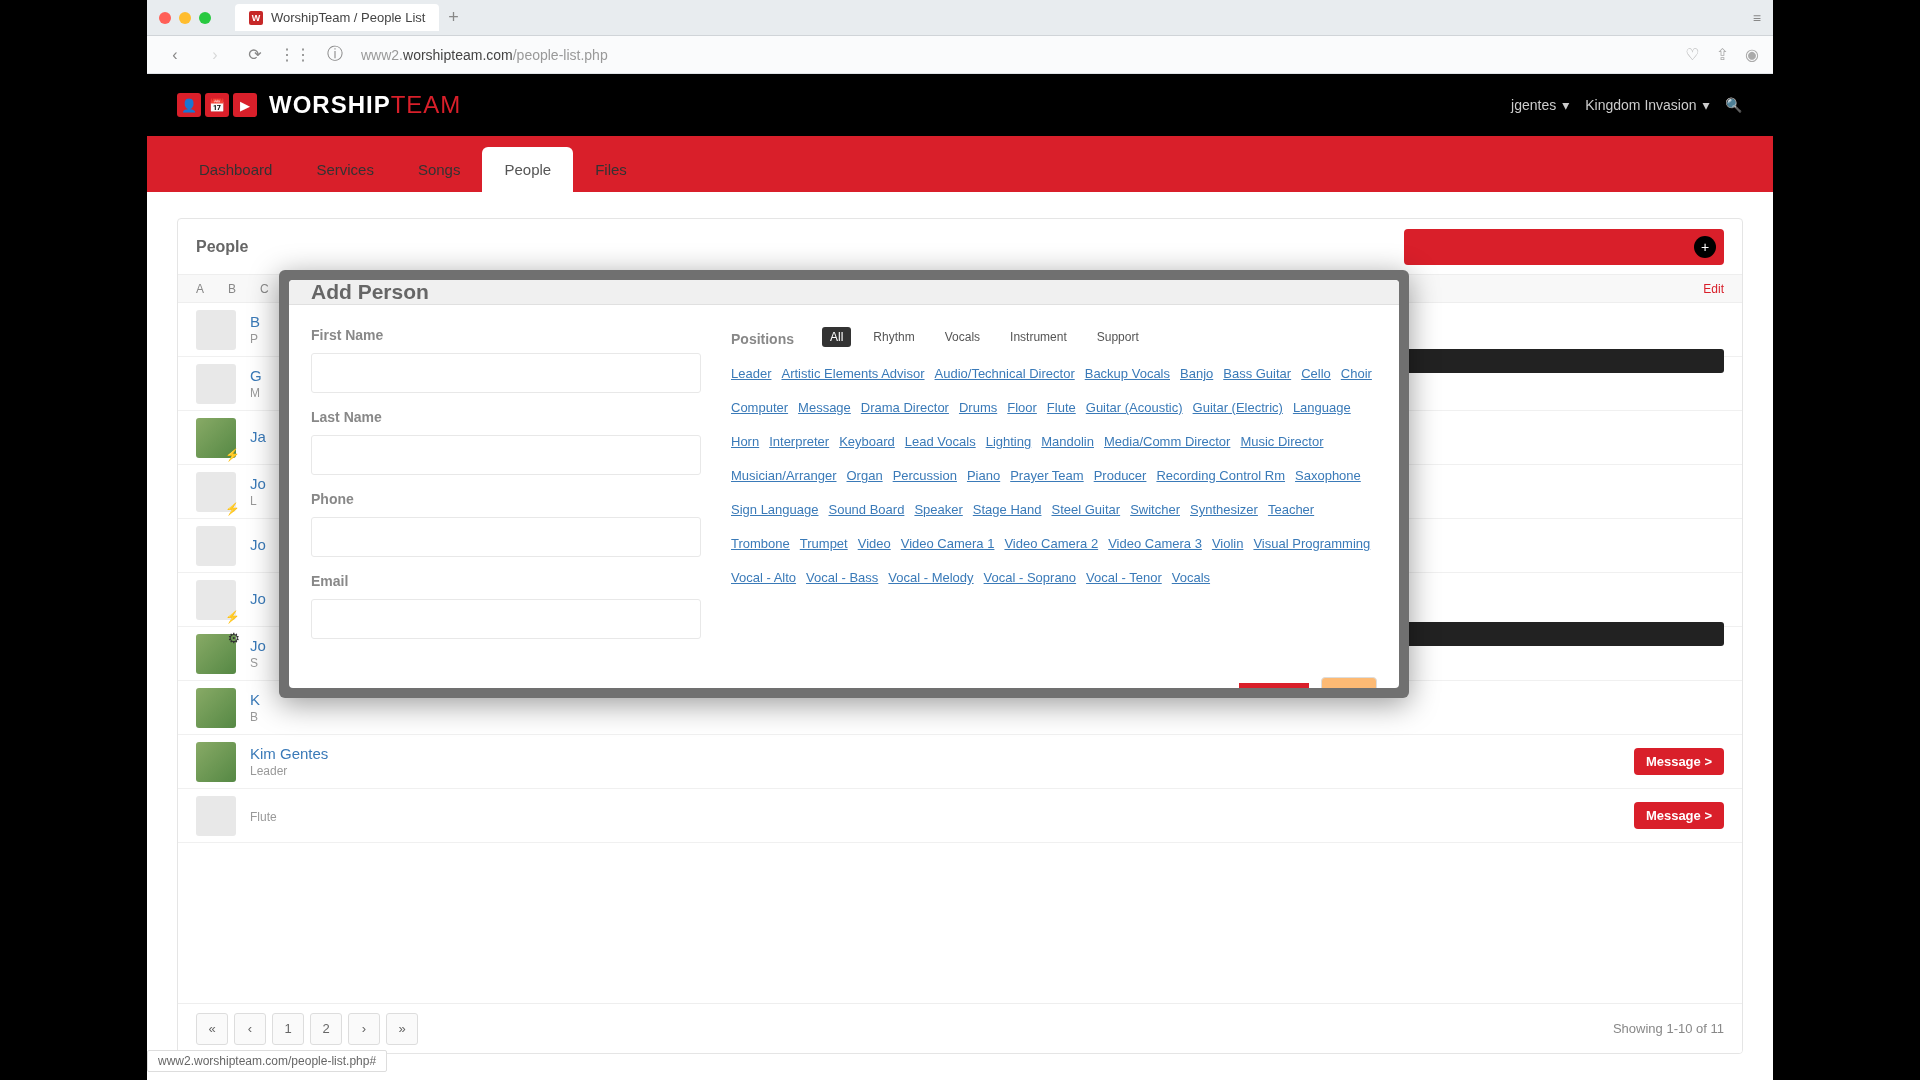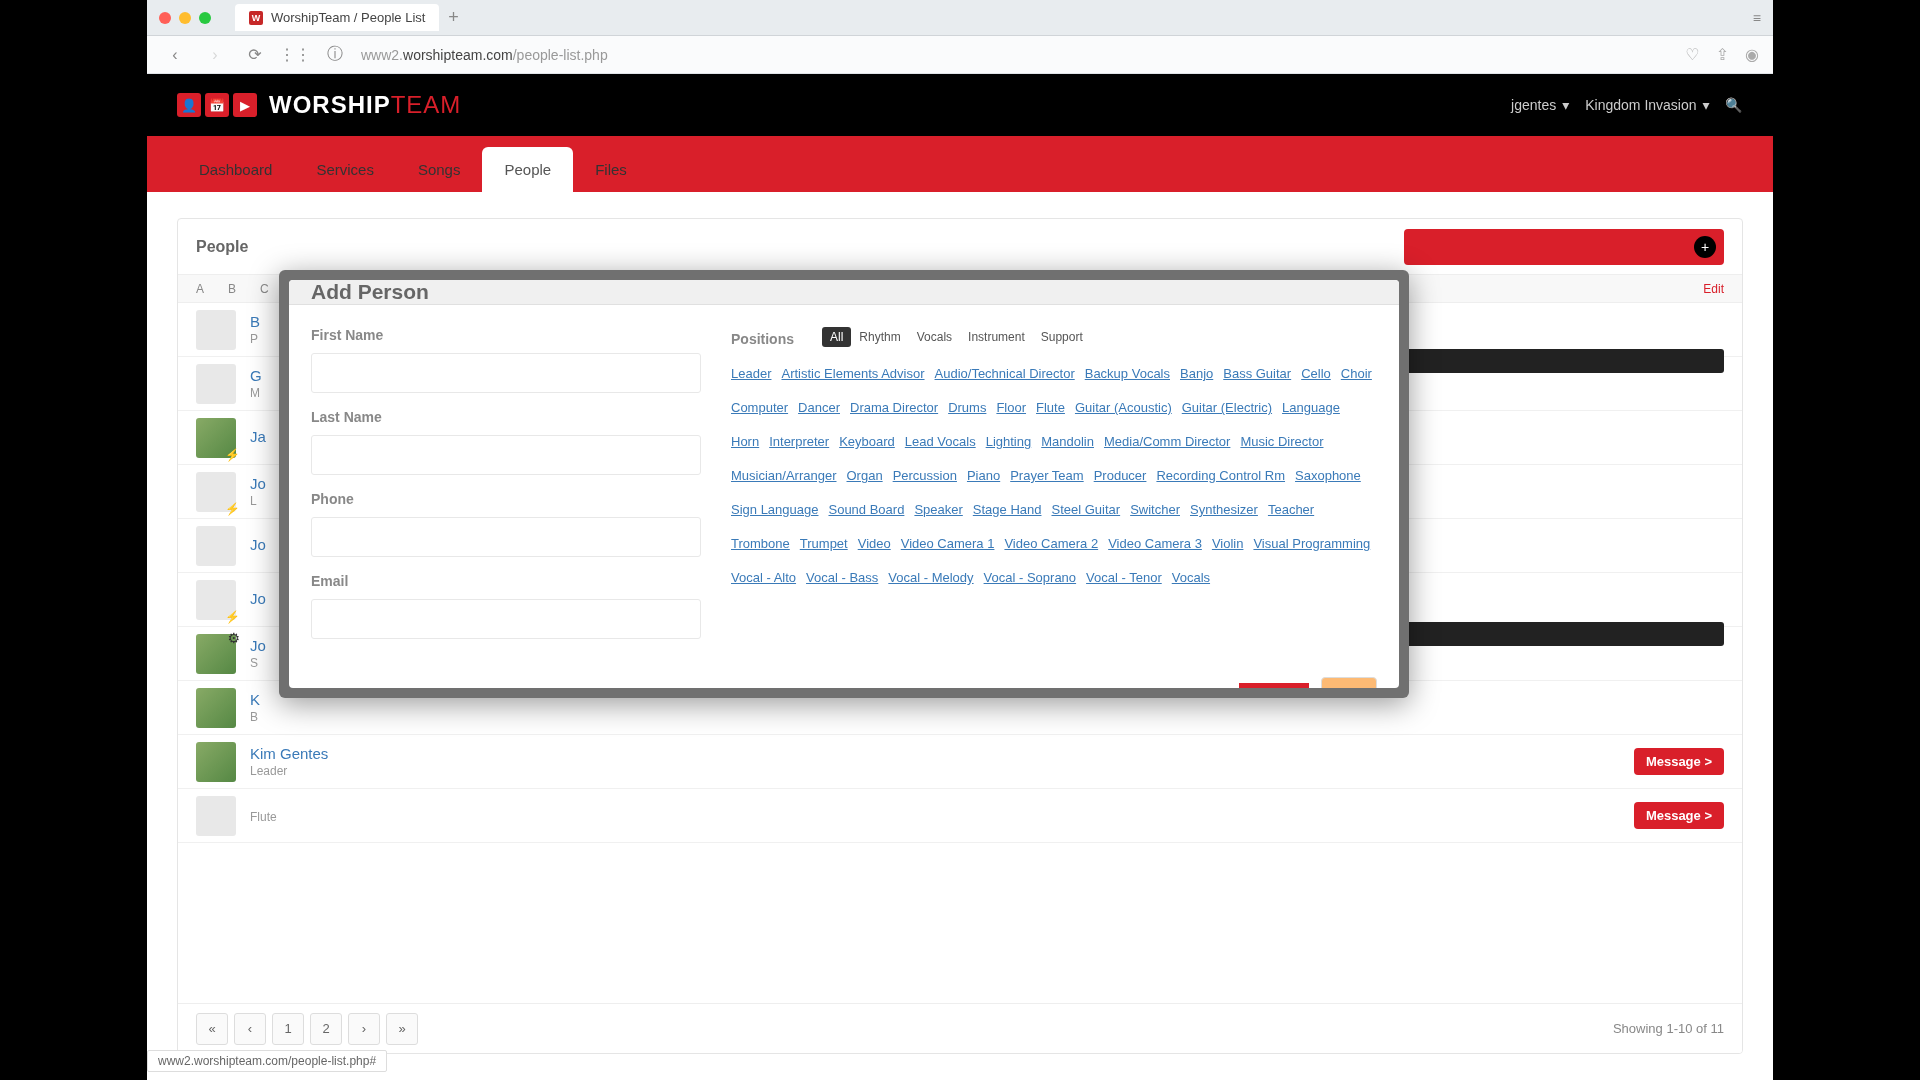--- a/index.html
+++ b/index.html
@@ -280,39 +280,39 @@
             <label class="flabel">Last Name</label>
             <input class="finput" style="">
             <label class="flabel">Phone</label>
             <input class="finput" style="">
             <label class="flabel">Email</label>
             <input class="finput" style="">
           </div>
           <div class="pos-col">
             <div class="pos-head">
               <span class="flabel" style="margin:0">Positions</span>
-              <div id="filter-chips" style="display:flex;gap:0;margin-left:14px">
+              <div id="filter-chips" style="display:flex;gap:14px;margin-left:14px">
                   <span class="chip active">All</span>
                   <span class="chip">Rhythm</span>
                   <span class="chip">Vocals</span>
                   <span class="chip">Instrument</span>
                   <span class="chip">Support</span>
                 </div>
             </div>
             <div class="tags" id="tags">
                 <span class="tag">Leader</span>
                 <span class="tag">Artistic Elements Advisor</span>
                 <span class="tag">Audio/Technical Director</span>
                 <span class="tag">Backup Vocals</span>
                 <span class="tag">Banjo</span>
                 <span class="tag">Bass Guitar</span>
                 <span class="tag">Cello</span>
                 <span class="tag">Choir</span>
                 <span class="tag">Computer</span>
-                <span class="tag">Dancer</span>
+                <span class="tag">Message</span>
                 <span class="tag">Drama Director</span>
                 <span class="tag">Drums</span>
                 <span class="tag">Floor</span>
                 <span class="tag">Flute</span>
                 <span class="tag">Guitar (Acoustic)</span>
                 <span class="tag">Guitar (Electric)</span>
                 <span class="tag">Language</span>
                 <span class="tag">Horn</span>
                 <span class="tag">Interpreter</span>
                 <span class="tag">Keyboard</span>

